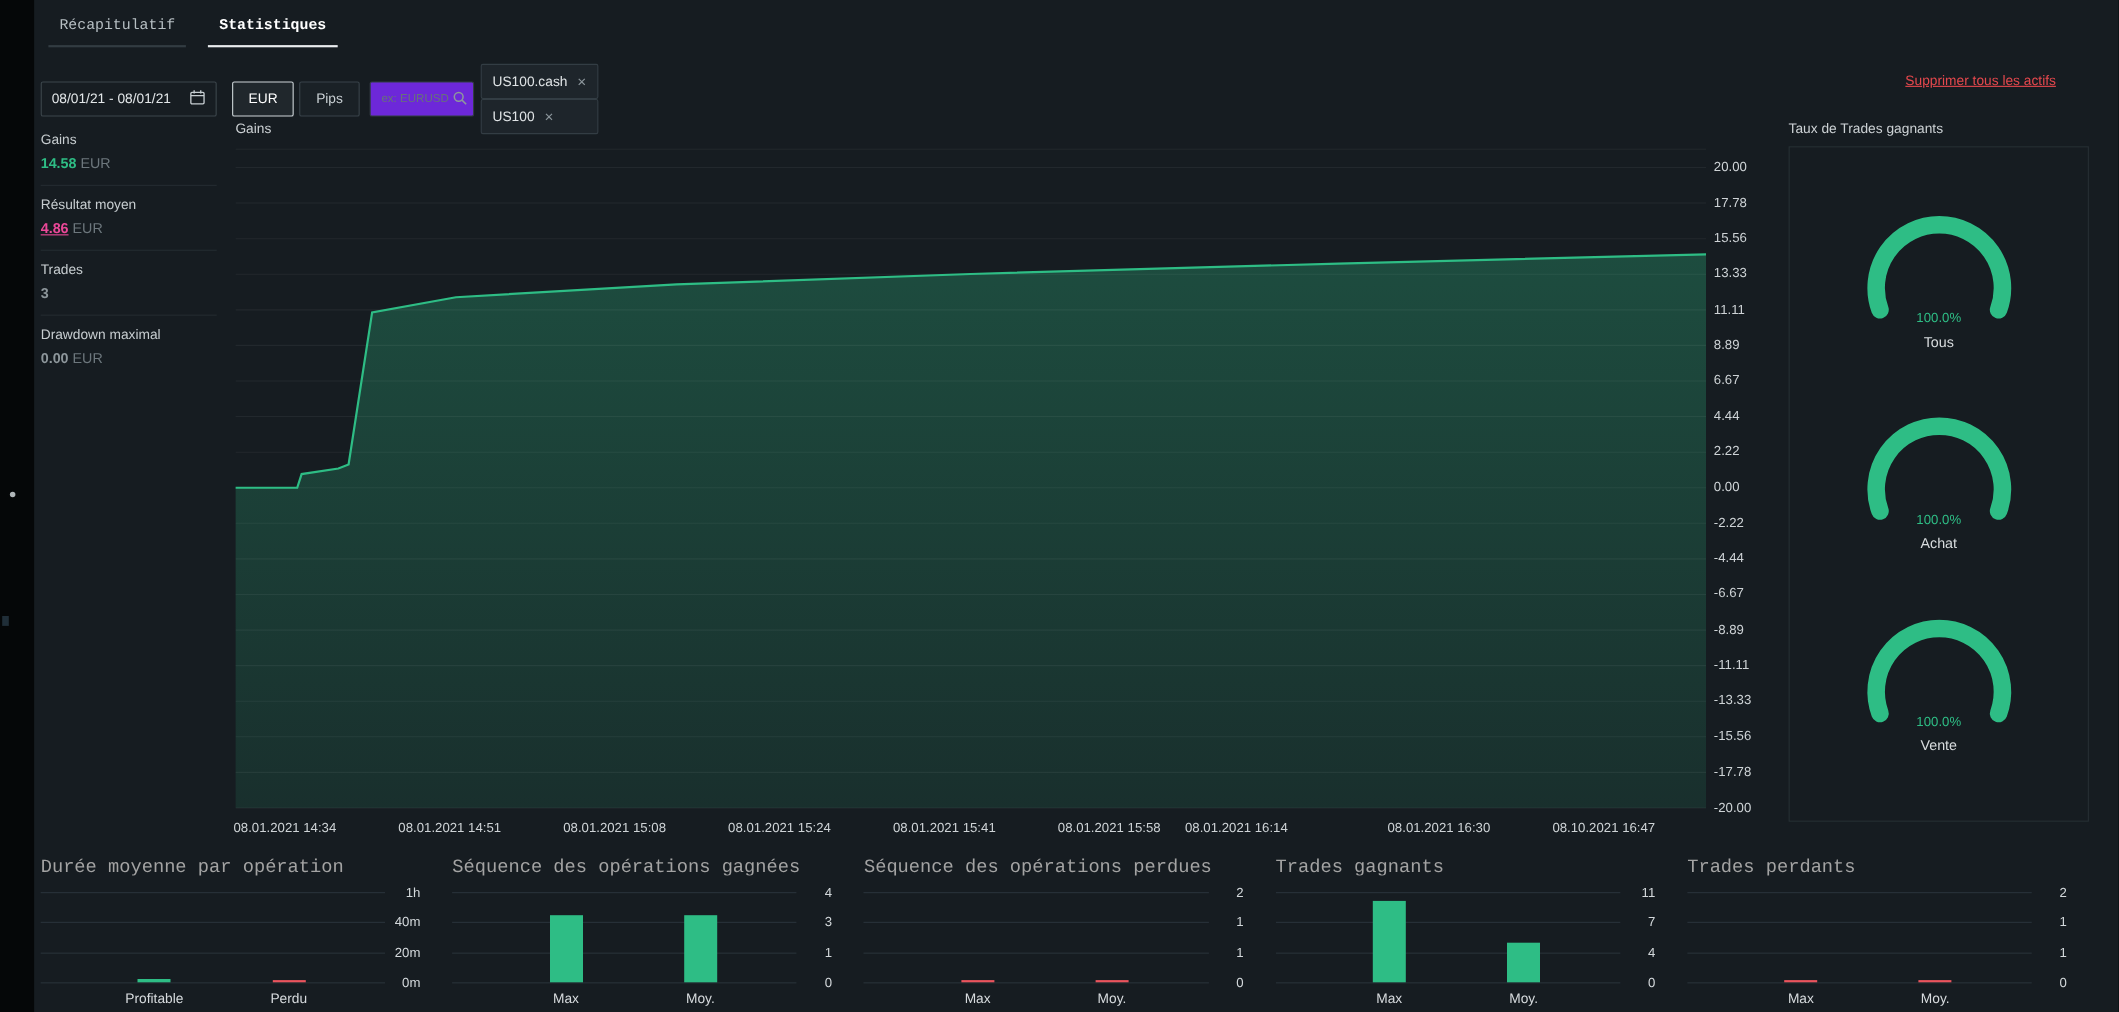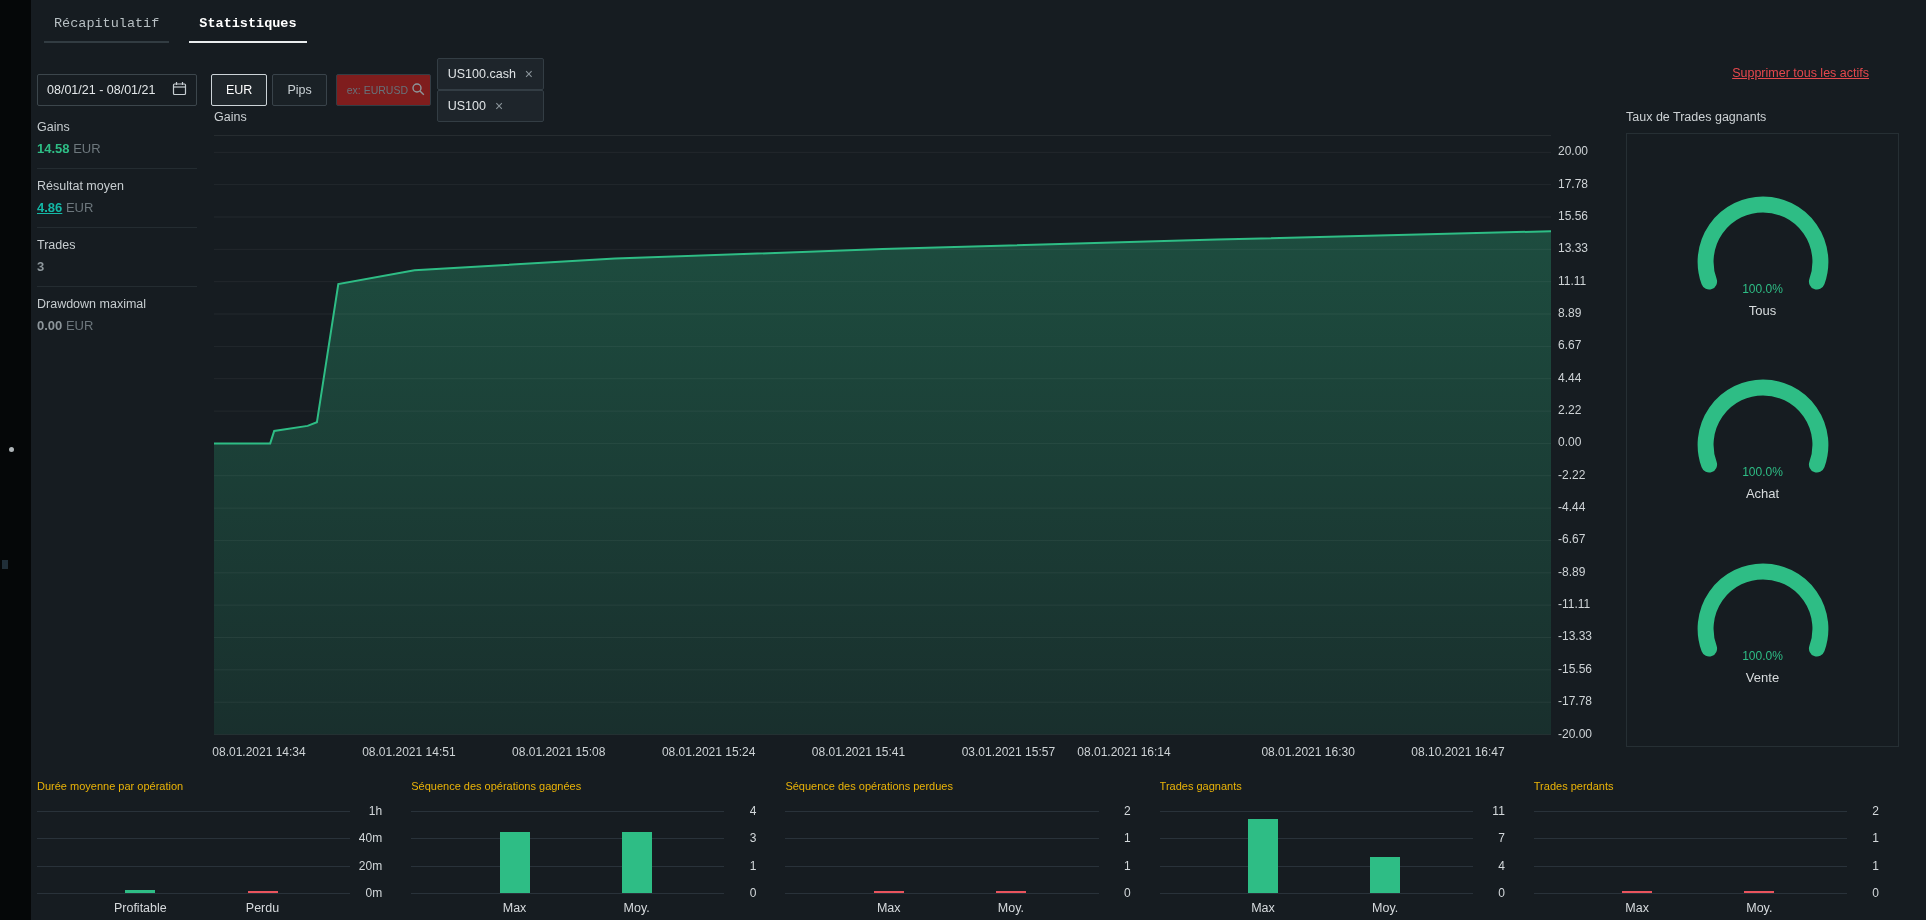--- a/index.html
+++ b/index.html
@@ -26,21 +26,21 @@
     padding:0 9px; font-size:12.5px; color:#e3e7e9; cursor:pointer;
   }
   .units { display:flex; gap:5px; margin-left:14px; }
   .btn {
     height:32px; box-sizing:border-box; padding:0 14px; display:flex; align-items:center;
     border:1px solid #39434a; border-radius:2px; background:#1a2126; color:#c9d0d4; font-size:12.5px; cursor:pointer;
   }
   .btn.active { border-color:#cdd4d8; color:#ffffff; background:#20272c; }
   .search-box {
     margin-left:9px; width:95px; height:32px; box-sizing:border-box; border:1px solid #333d44; border-radius:2px;
-    background:#7f1d1d; display:flex; align-items:center; justify-content:space-between; padding:0 8px;
+    background:#6d28d9; display:flex; align-items:center; justify-content:space-between; padding:0 8px;
   }
   .search-input {
     width:62px; border:none; outline:none; background:transparent; color:#aab3b8;
     font-size:10.5px; font-family:"Liberation Sans","DejaVu Sans",sans-serif;
   }
   .search-input::placeholder { color:#67727a; }
   .tag {
     margin-left:6px; height:32px; box-sizing:border-box; display:flex; align-items:center; gap:9px;
     padding:0 10px; border:1px solid #333d44; border-radius:2px; background:#1e252b;
     font-size:12.5px; color:#e0e4e6; cursor:pointer;
@@ -75,21 +75,21 @@
     display:flex; flex-direction:column; justify-content:space-evenly; align-items:center;
   }
   .gauge { text-align:center; }
   .gauge svg { width:160px; height:101px; display:block; margin:0 auto; }
   .gauge-pct { margin-top:-15px; font-size:12px; }
   .gauge-label { margin-top:7px; font-size:13px; color:#d8dcde; }
 
   
   .bottom-row { position:absolute; left:37px; top:780px; width:1852px; display:flex; gap:19px; }
   .mini-panel { flex:1; min-width:0; }
-  .mini-title { font-size:11px; color:#eab308; height:16px; white-space:nowrap; overflow:hidden; }
+  .mini-title { font-size:17px; color:#a3a3a3; height:16px; white-space:nowrap; overflow:hidden;font-family:Liberation Mono, monospace; }
   .mini-plot { position:relative; height:93px; margin-top:5px; }
   .mgrid { position:absolute; left:0; width:calc(100% - 42px); height:1px; background:#29323a; }
   .mtick { position:absolute; right:10px; width:32px; text-align:right; font-size:12px; color:#d3d8db; }
   .mbar { position:absolute; bottom:1px; width:30px; transform:translateX(-50%); }
   .mini-cats { position:relative; height:16px; margin-top:7px; }
   .mcat { position:absolute; transform:translateX(-50%); font-size:12.5px; color:#d6dadd; white-space:nowrap; }
 </style>
 </head>
 <body>
 
@@ -143,21 +143,21 @@
 
   <div class="remove-all" style="color: rgb(229, 72, 77); text-align: center;">Supprimer tous les actifs</div>
 
   <div class="sidebar">
       <div class="stat-item">
         <div class="stat-label">Gains</div>
         <div class="stat-value"><span class="val" style="color: rgb(46, 189, 133);">14.58</span><span class="unit"> EUR</span></div>
       </div>
       <div class="stat-item">
         <div class="stat-label">Résultat moyen</div>
-        <div class="stat-value"><span class="val" style="color: #14b8a6; text-decoration: underline;">4.86</span><span class="unit"> EUR</span></div>
+        <div class="stat-value"><span class="val" style="color: #ec4899; text-decoration: underline;">4.86</span><span class="unit"> EUR</span></div>
       </div>
       <div class="stat-item">
         <div class="stat-label">Trades</div>
         <div class="stat-value"><span class="val" style="color: rgb(141, 150, 155);">3</span><span class="unit"></span></div>
       </div>
       <div class="stat-item">
         <div class="stat-label">Drawdown maximal</div>
         <div class="stat-value"><span class="val" style="color: rgb(141, 150, 155);">0.00</span><span class="unit"> EUR</span></div>
       </div>
     </div>
@@ -214,21 +214,21 @@
         <span class="ytick" style="top: 551.811px;">-15.56</span>
         <span class="ytick" style="top: 584.156px;">-17.78</span>
         <span class="ytick" style="top: 616.5px;">-20.00</span>
       </div>
     <div class="x-axis">
         <span class="xtick" style="left: -15px;">08.01.2021 14:34</span>
         <span class="xtick" style="left: 134.875px;">08.01.2021 14:51</span>
         <span class="xtick" style="left: 284.75px;">08.01.2021 15:08</span>
         <span class="xtick" style="left: 434.625px;">08.01.2021 15:24</span>
         <span class="xtick" style="left: 584.5px;">08.01.2021 15:41</span>
-        <span class="xtick" style="left: 734.375px;">03.01.2021 15:57</span>
+        <span class="xtick" style="left: 734.375px;">08.01.2021 15:58</span>
         <span class="xtick" style="left: 850px;">08.01.2021 16:14</span>
         <span class="xtick" style="left: 1034.12px;">08.01.2021 16:30</span>
         <span class="xtick" style="left: 1184px;">08.10.2021 16:47</span>
       </div>
   </div>
 
   <div class="gauge-section">
     <div class="chart-title">Taux de Trades gagnants</div>
     <div class="gauge-box">
         <div class="gauge">

